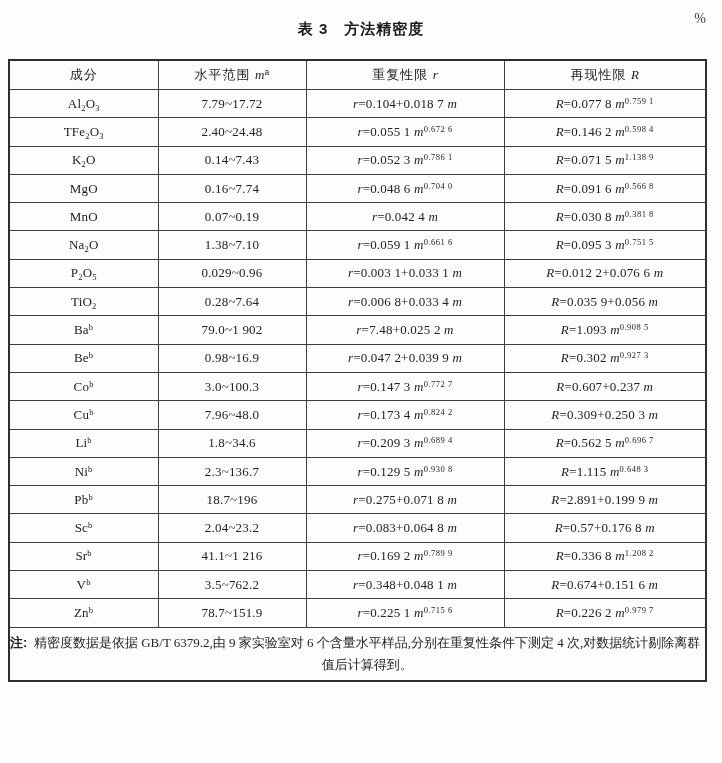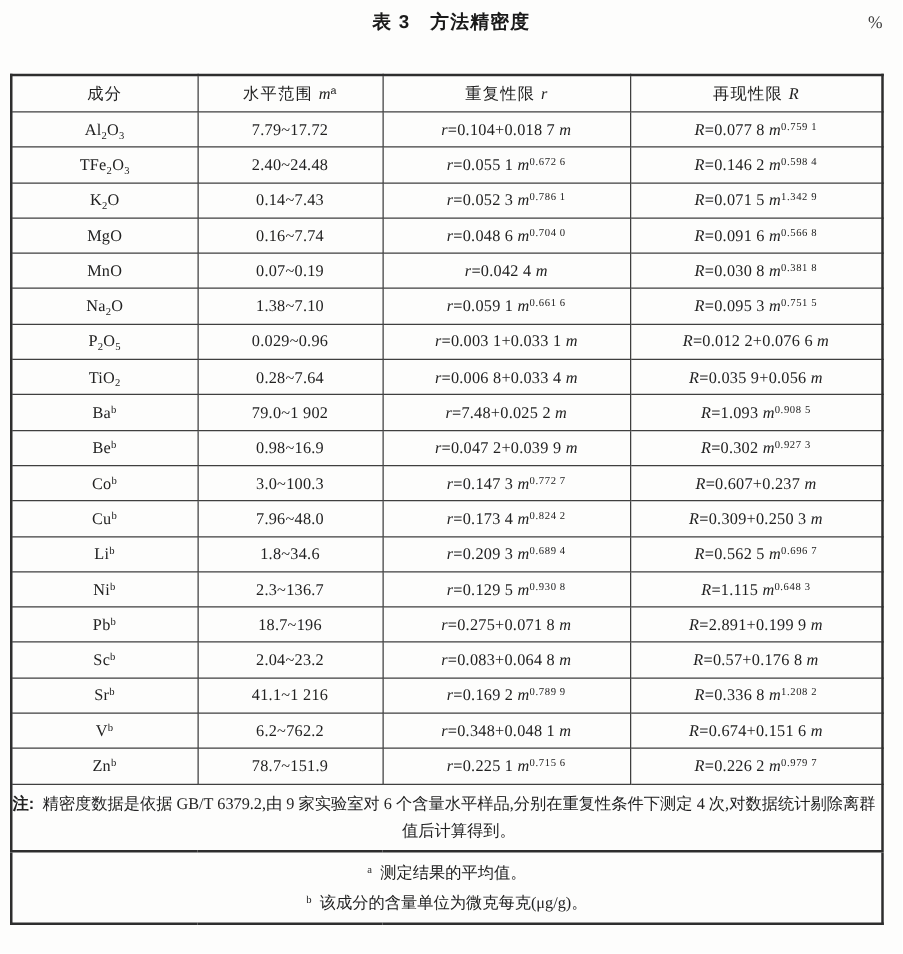--- a/index.html
+++ b/index.html
@@ -1,21 +1,21 @@
 <!DOCTYPE html>
 <html><head>
 <meta charset="utf-8">
 <style>
   html,body{margin:0;padding:0;background:#ffffff;}
   .page{
     position:relative;width:722px;height:763px;background:#fdfdfc;
     font-family:"Liberation Serif","DejaVu Serif",serif;color:#1f1f1f;
     overflow:hidden;
   }
-  .title-bar{position:absolute;top:8px;left:0;width:100%;text-align:center;}
+  .title-bar{position:absolute;top:20px;left:0;width:100%;text-align:center;}
   .table-title{
     display:inline-block;font-family:"Liberation Sans","DejaVu Sans",sans-serif;
     font-weight:700;font-size:15px;letter-spacing:1px;color:#1a1a1a;
   }
   .unit-label{
     position:absolute;top:11px;right:16px;
     font-family:"Liberation Serif",serif;font-size:14px;color:#3d3d3d;
   }
   table.precision{
     position:absolute;left:8px;top:59px;width:697px;
@@ -86,21 +86,21 @@
         <tr>
           <td>TFe<sub>2</sub>O<sub>3</sub></td>
           <td>2.40~24.48</td>
           <td><i>r</i>=0.055 1 <i>m</i><sup>0.672 6</sup></td>
           <td><i>R</i>=0.146 2 <i>m</i><sup>0.598 4</sup></td>
         </tr>
         <tr>
           <td>K<sub>2</sub>O</td>
           <td>0.14~7.43</td>
           <td><i>r</i>=0.052 3 <i>m</i><sup>0.786 1</sup></td>
-          <td><i>R</i>=0.071 5 <i>m</i><sup>1.342 9</sup></td>
+          <td><i>R</i>=0.071 5 <i>m</i><sup>1.138 9</sup></td>
         </tr>
         <tr>
           <td>MgO</td>
           <td>0.16~7.74</td>
           <td><i>r</i>=0.048 6 <i>m</i><sup>0.704 0</sup></td>
           <td><i>R</i>=0.091 6 <i>m</i><sup>0.566 8</sup></td>
         </tr>
         <tr>
           <td>MnO</td>
           <td>0.07~0.19</td>
@@ -174,46 +174,36 @@
           <td><i>R</i>=0.57+0.176 8 <i>m</i></td>
         </tr>
         <tr>
           <td>Sr<sup>b</sup></td>
           <td>41.1~1 216</td>
           <td><i>r</i>=0.169 2 <i>m</i><sup>0.789 9</sup></td>
           <td><i>R</i>=0.336 8 <i>m</i><sup>1.208 2</sup></td>
         </tr>
         <tr>
           <td>V<sup>b</sup></td>
-          <td>6.2~762.2</td>
+          <td>3.5~762.2</td>
           <td><i>r</i>=0.348+0.048 1 <i>m</i></td>
           <td><i>R</i>=0.674+0.151 6 <i>m</i></td>
         </tr>
         <tr>
           <td>Zn<sup>b</sup></td>
           <td>78.7~151.9</td>
           <td><i>r</i>=0.225 1 <i>m</i><sup>0.715 6</sup></td>
           <td><i>R</i>=0.226 2 <i>m</i><sup>0.979 7</sup></td>
         </tr>
       </tbody>
     <tbody>
       <tr>
         <td class="note-cell" colspan="4">
           <div class="note-flex">
             <span class="note-label">注:</span>
             <span class="note-body">精密度数据是依据 GB/T 6379.2,由 9 家实验室对 6 个含量水平样品,分别在重复性条件下测定 4 次,对数据统计剔除离群值后计算得到。</span>
           </div>
         </td>
       </tr>
-      <tr>
-        <td class="footnote-cell" colspan="4">
-          <div class="footnote">
-            <sup>a</sup><span>测定结果的平均值。</span>
-          </div>
-          <div class="footnote">
-            <sup>b</sup><span>该成分的含量单位为微克每克(μg/g)。</span>
-          </div>
-        </td>
-      </tr>
     </tbody>
   </table>
 
 </div>
 
 </body></html>

